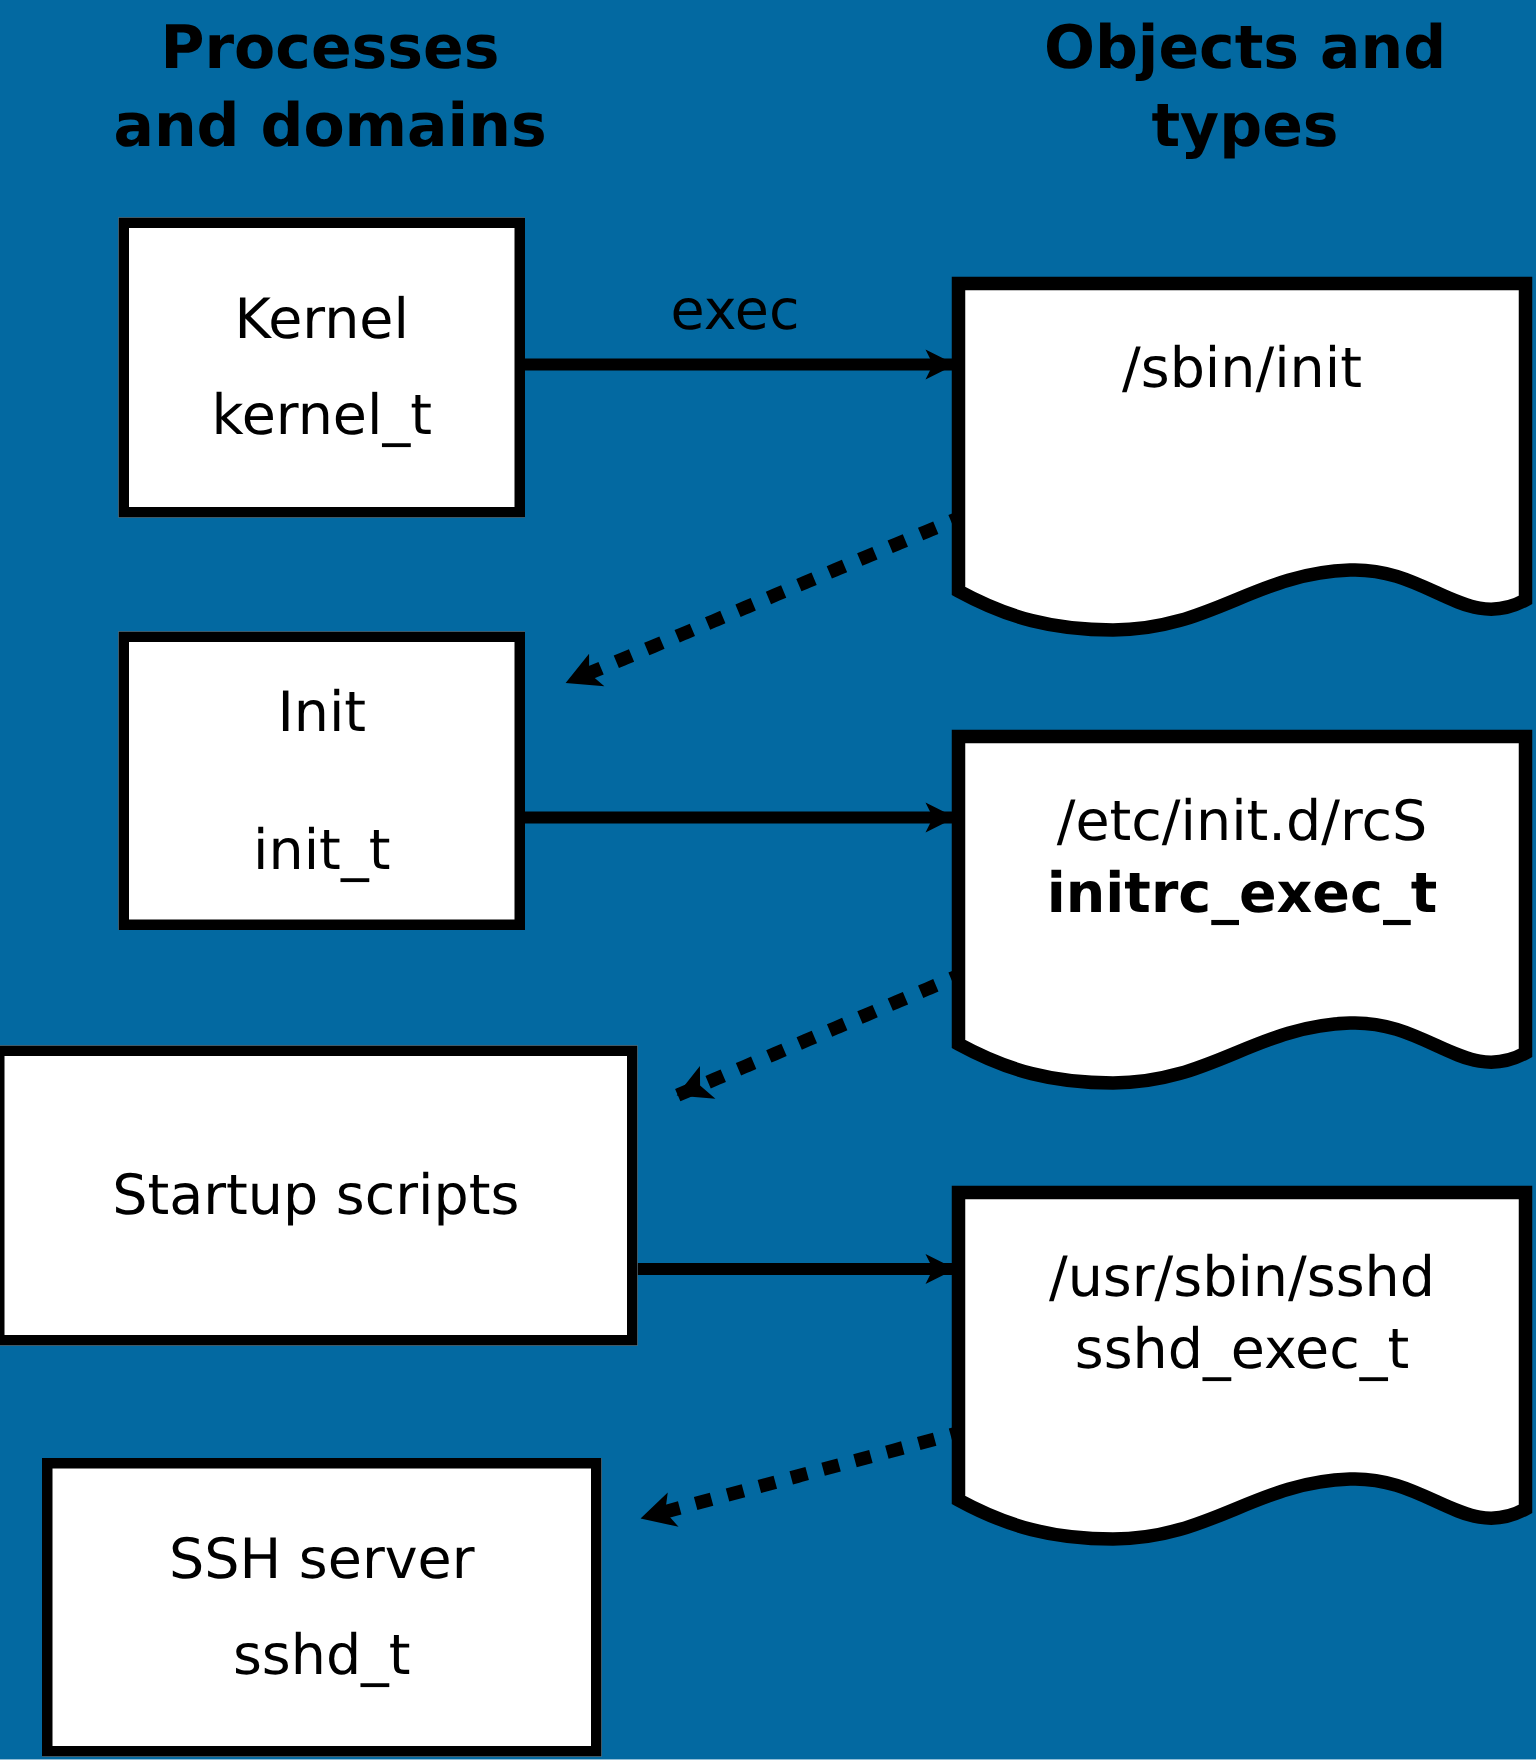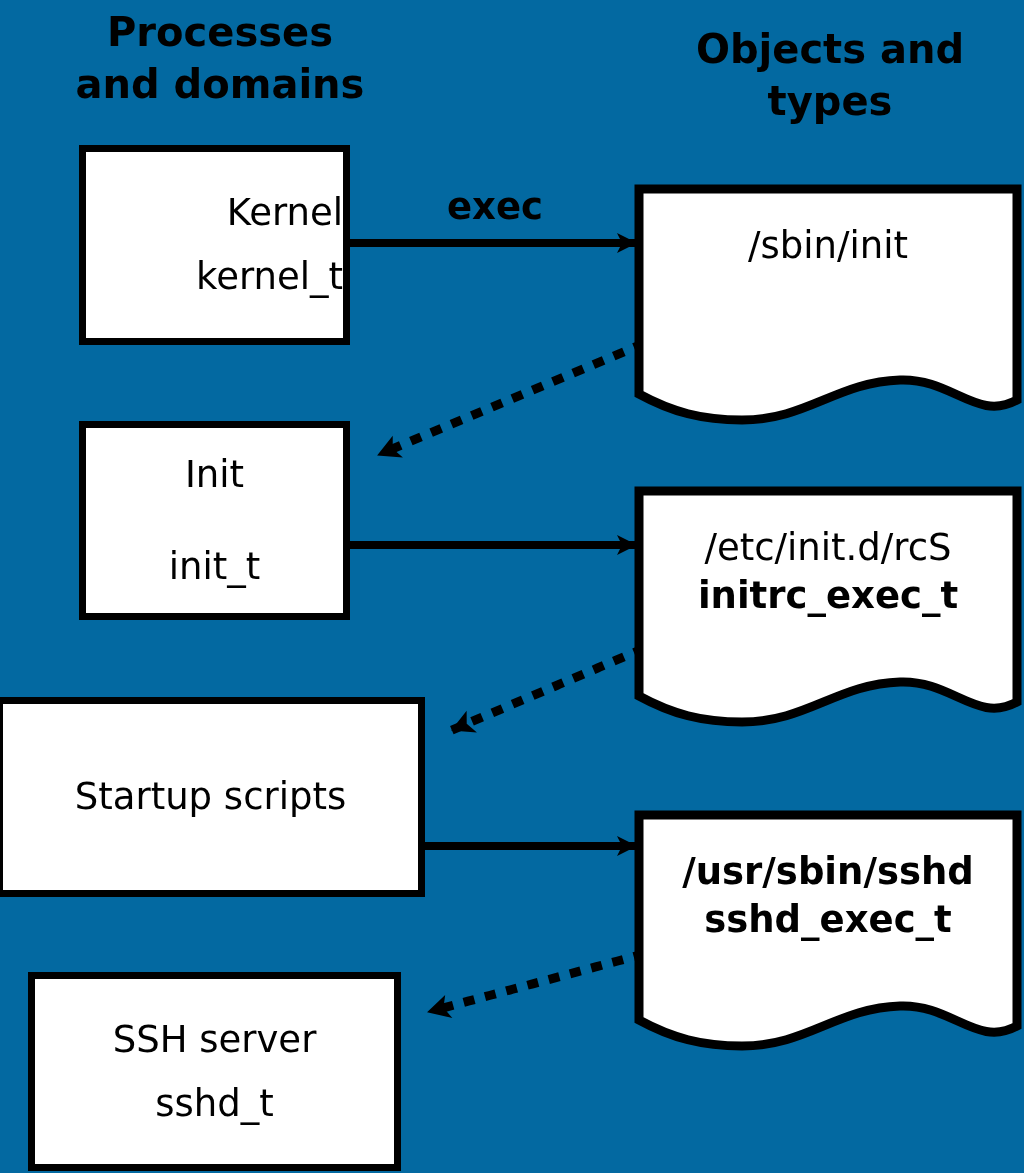--- a/index.html
+++ b/index.html
@@ -21,21 +21,21 @@
   .col-header {
     position: absolute;
     font-weight: bold;
     font-size: 40px;
     line-height: 52px;
     color: #000000;
     text-align: center;
     white-space: pre-line;
   }
   #header-processes { left: 30px;  top: 6px;  width: 380px; }
-  #header-objects   { left: 636px; top: 23px;  width: 388px; }
+  #header-objects   { left: 636px; top: 6px;  width: 388px; }
 
   .proc-box {
     position: absolute;
     box-sizing: border-box;
     border: 7px solid #000000;
     background: #ffffff;
     display: flex;
     flex-direction: column;
     align-items: center;
     justify-content: center;
@@ -67,21 +67,20 @@
     width: 1024px;
     height: 1173px;
     pointer-events: none;
   }
   .edge-label {
     position: absolute;
     font-size: 37px;
     line-height: 40px;
     color: #000000;
     white-space: nowrap;
-    font-weight: bold;
   }
 </style>
 </head>
 <body>
 
 <div id="stage">
 
   <div class="col-header" id="header-processes">Processes
 and domains</div>
 
@@ -124,21 +123,21 @@
     </g>
 
     
     <g>
       <line x1="640" y1="955" x2="428" y2="1012" stroke="#000000" stroke-width="9" stroke-dasharray="2 20" stroke-linecap="square" marker-end="url(#arrowDotted)"></line>
     </g>
   </svg>
 
   <div class="edge-label" style="left:447px; top:187px;">exec</div>
 
-  <div class="proc-box" id="box-kernel" style="left:79px; top:145px; width:271px; height:200px;align-items:flex-end;">
+  <div class="proc-box" id="box-kernel" style="left:79px; top:145px; width:271px; height:200px;">
     <div>Kernel</div>
     <div class="line2">kernel_t</div>
   </div>
 
   <div class="proc-box" id="box-init" style="left:79px; top:421px; width:271px; height:199px;gap:28px;">
     <div>Init</div>
     <div class="line2">init_t</div>
   </div>
 
   <div class="proc-box" id="box-initrc" style="left:-4px; top:697px; width:429px; height:200px;">
@@ -164,21 +163,21 @@
     <svg width="392" height="245" viewBox="0 0 392 245">
       <path d="M 7 7 L 385 7 L 385 218
                C 345 240 320 196 268 198
                C 205 200 175 238 110 238
                C 70 238 40 230 7 212 Z" fill="#ffffff" stroke="#000000" stroke-width="9" stroke-linejoin="miter"></path>
     </svg>
     <div class="doc-text" style="top:40px;">/etc/init.d/rcS</div>
     <div class="doc-text" style="top:88px;font-weight:bold;">initrc_exec_t</div>
   </div>
 
-  <div class="doc-shape" id="doc-sshd-exec" style="left:632px; top:808px; width:392px; height:245px;font-weight:bold;">
+  <div class="doc-shape" id="doc-sshd-exec" style="left:632px; top:788px; width:392px; height:245px;">
     <svg width="392" height="245" viewBox="0 0 392 245">
       <path d="M 7 7 L 385 7 L 385 218
                C 345 240 320 196 268 198
                C 205 200 175 238 110 238
                C 70 238 40 230 7 212 Z" fill="#ffffff" stroke="#000000" stroke-width="9" stroke-linejoin="miter"></path>
     </svg>
     <div class="doc-text" style="top:40px;">/usr/sbin/sshd</div>
     <div class="doc-text" style="top:88px;">sshd_exec_t</div>
   </div>
 

